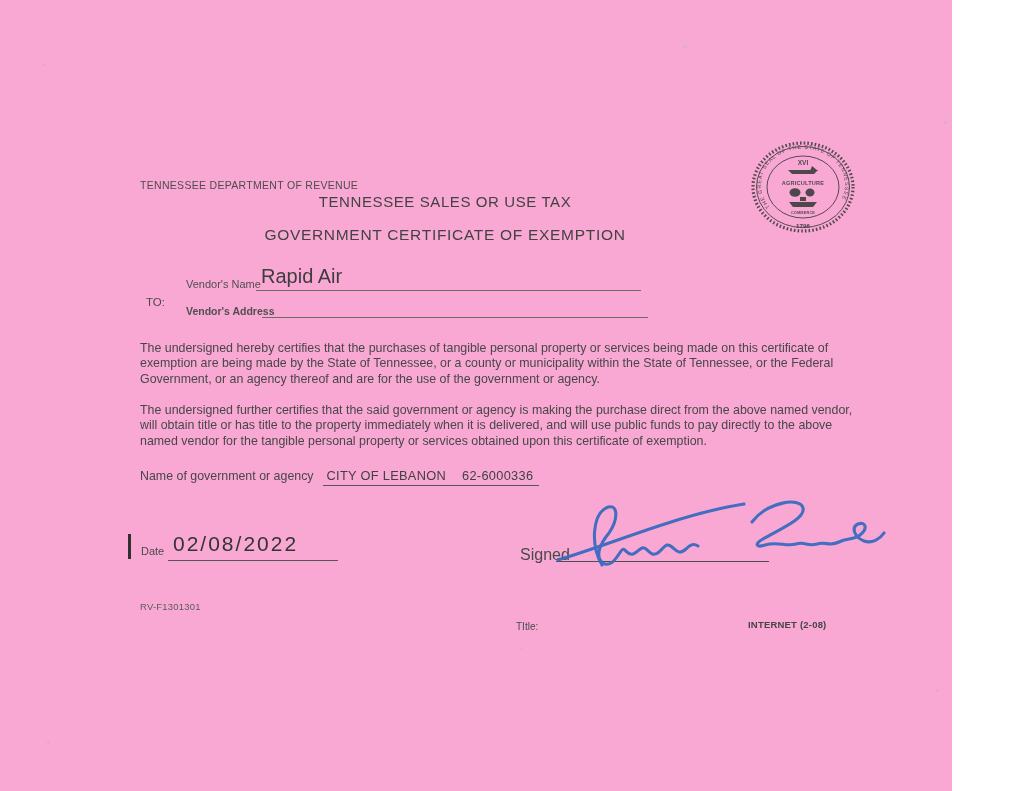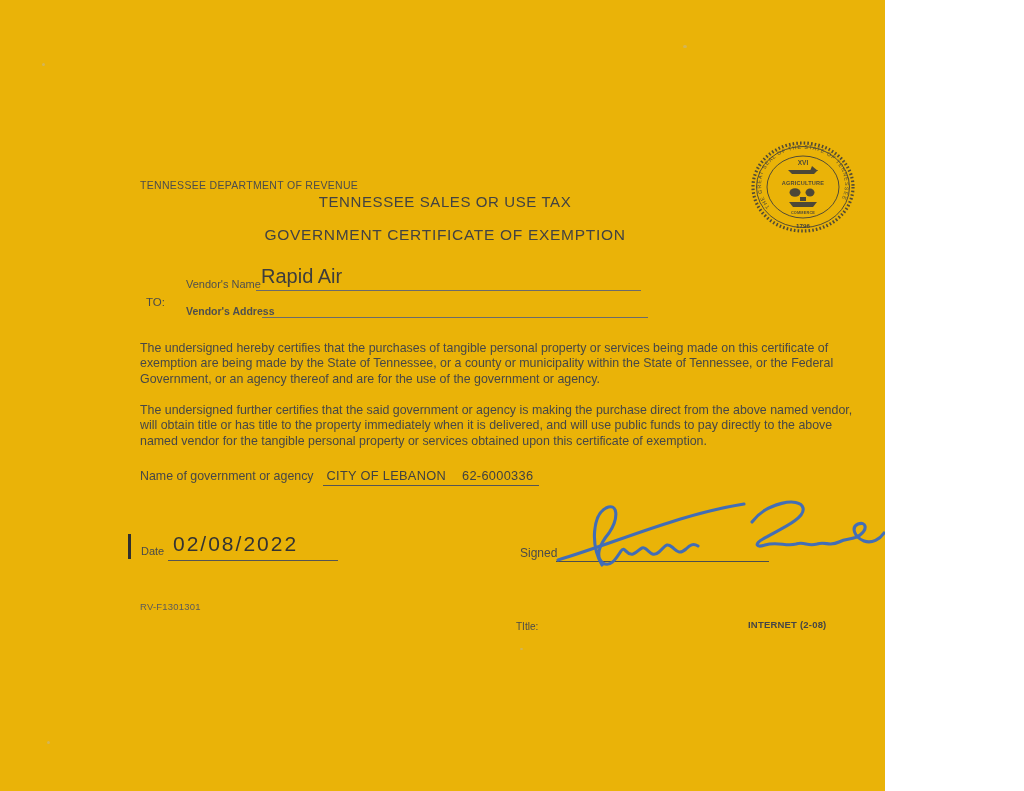--- a/index.html
+++ b/index.html
@@ -1,17 +1,17 @@
 <!DOCTYPE html>
 <html><head>
 <meta charset="utf-8">
 <style>
   html,body{margin:0;padding:0;background:#fff;}
   .page{
-    position:relative;width:885px;height:791px;background:#eab308;overflow:hidden;
+    position:relative;width:952px;height:791px;background:#f9a8d4;overflow:hidden;
     font-family:"Liberation Sans","DejaVu Sans",sans-serif;color:#454545;
   }
   .abs{position:absolute;}
   
   .dept{left:140px;top:179px;font-size:10.5px;letter-spacing:.3px;color:#4c4c4c;}
   .title-wrap{left:130px;top:193px;width:630px;text-align:center;}
   .title1{font-size:15px;letter-spacing:.6px;color:#424242;}
   .title-wrap2{left:130px;top:226px;width:630px;text-align:center;}
   .title2{font-size:15.5px;letter-spacing:.7px;color:#424242;}
   
@@ -30,21 +30,21 @@
   
   .agency-row{left:140px;top:468px;font-size:12.4px;color:#474747;white-space:nowrap;}
   .agency-value{display:inline-block;margin-left:9px;padding:0 6px 2px 4px;border-bottom:1.3px solid #555;
     font-size:12.8px;letter-spacing:.3px;color:#414141;}
   .agency-num{margin-left:16px;}
   
   .tick{left:128px;top:534px;width:2.5px;height:25px;background:#2f2f2f;}
   .date-label{left:141px;top:545px;font-size:11px;color:#4a4a4a;}
   .date-value{left:173px;top:532px;font-size:21px;letter-spacing:2px;color:#333;}
   .date-line{left:168px;top:560px;width:170px;border-bottom:1.5px solid #555;}
-  .signed-label{left:520px;top:546px;font-size:12px;color:#4a4a4a;}
+  .signed-label{left:520px;top:546px;font-size:16px;color:#4a4a4a;}
   .signed-line{left:556px;top:561px;width:213px;border-bottom:1.5px solid #4d4d4d;}
   .sig-svg{left:548px;top:496px;width:340px;height:78px;}
   .title-label{left:516px;top:574px;font-size:10px;color:#4a4a4a;margin-top:47px;}
   .title-value{left:552px;top:572px;font-size:12.7px;letter-spacing:.3px;color:#414141;
     padding:0 4px 2px 1px;border-bottom:1.4px solid #4d4d4d;}
   
   .form-num{left:140px;top:601px;font-size:9.5px;color:#5b5b5b;letter-spacing:.2px;}
   .revision{left:748px;top:600px;font-size:9.5px;font-weight:600;color:#454545;letter-spacing:.2px;margin-top:19px;}
   
   .speck{position:absolute;background:#b9b9b9;border-radius:50%;opacity:.45;}

